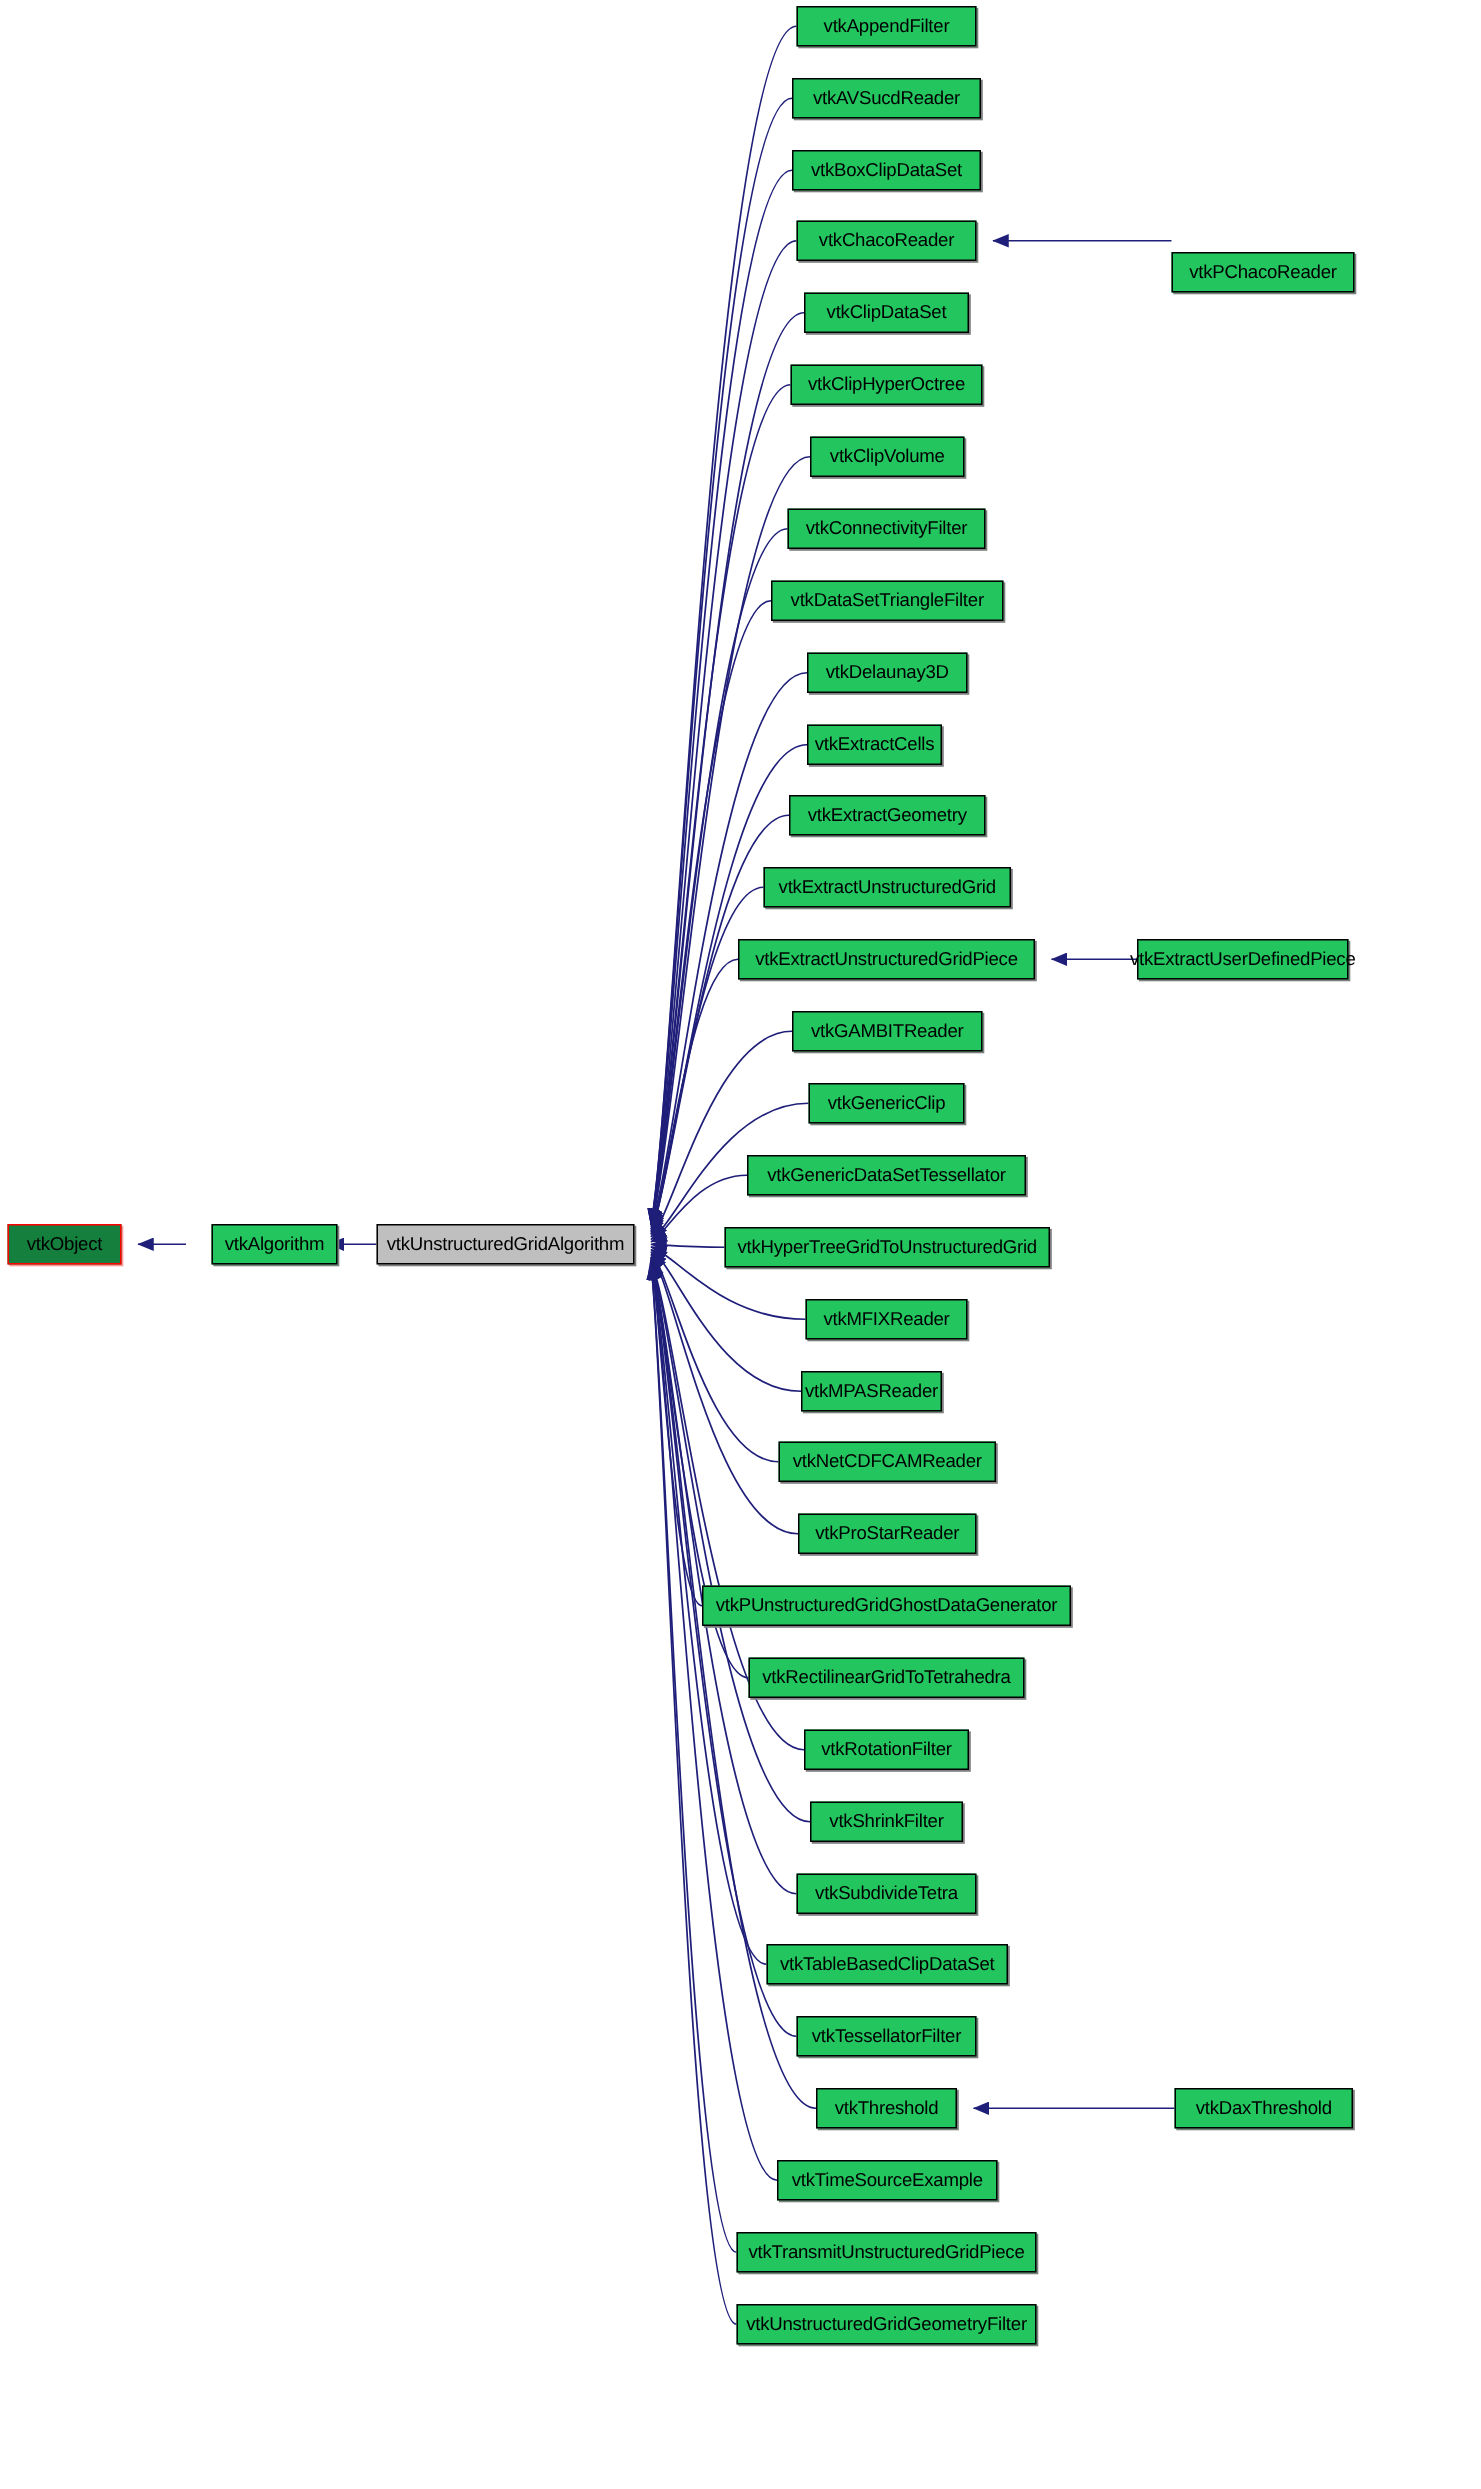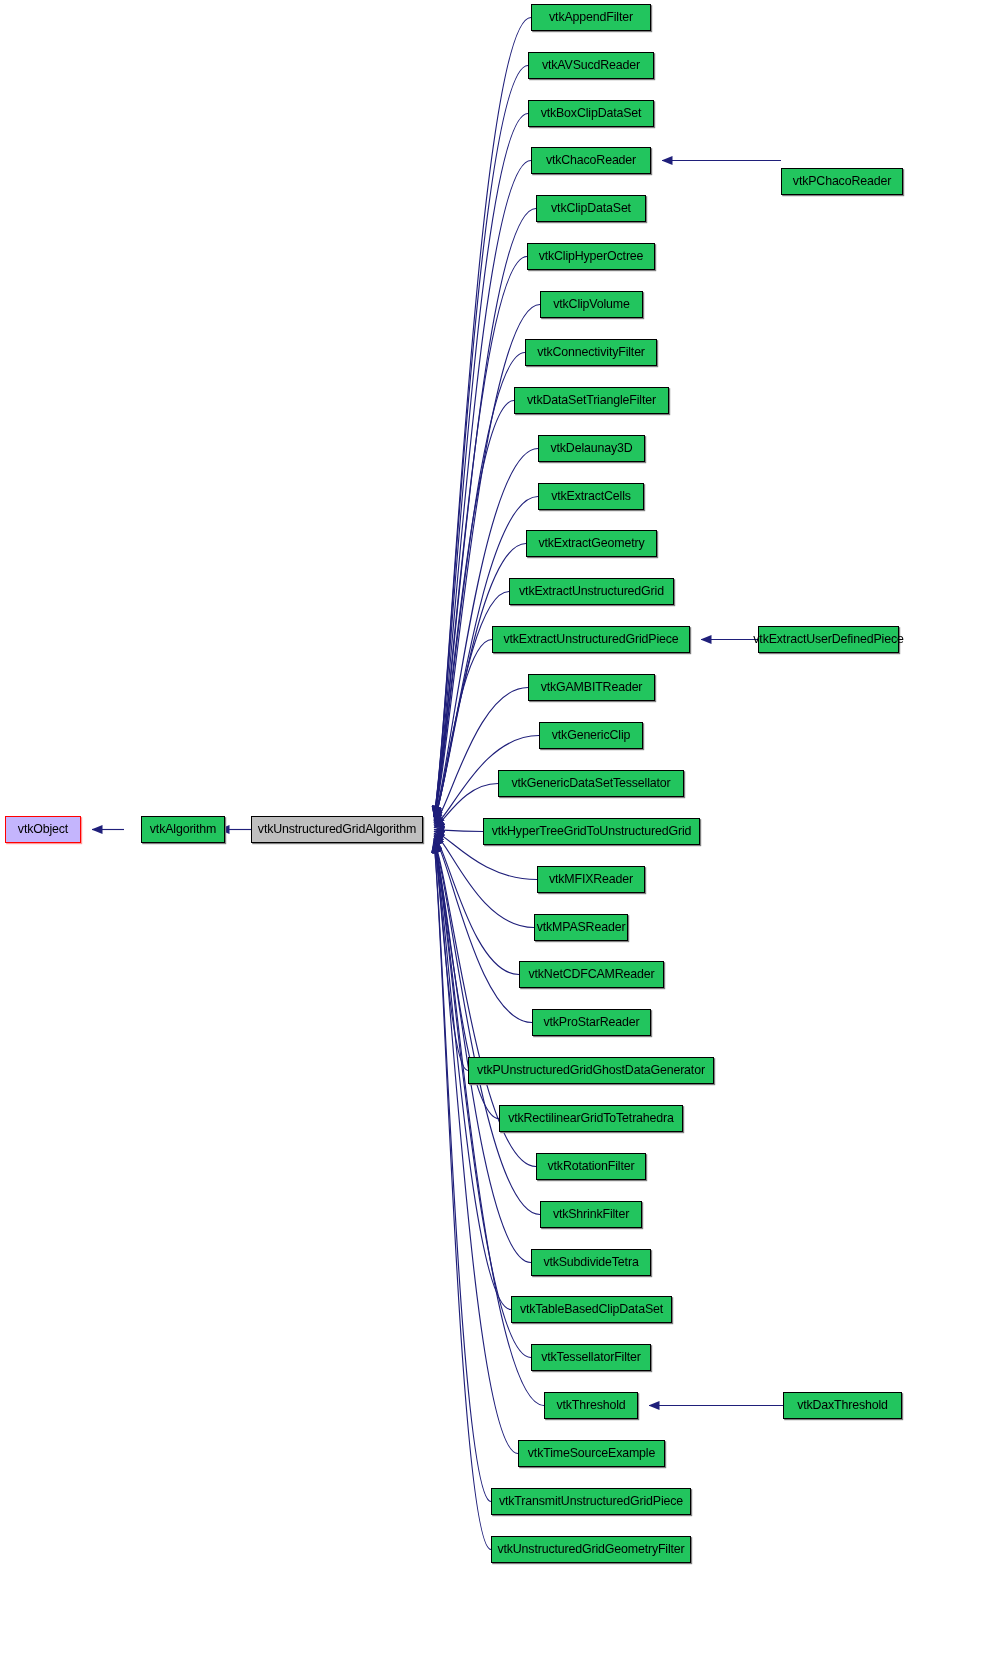--- a/index.html
+++ b/index.html
@@ -36,21 +36,21 @@
     color: #000000;
     font-size: 12.4px;
     line-height: 1;
     white-space: nowrap;
     letter-spacing: -0.15px;
     box-shadow: 1.2px 1.2px 0 0 #7f7f7f;
     z-index: 5;
   }
   .node.root {
     border-color: #ff0000;
-    background: #c4b5fd;
+    background: #15803d;
     box-shadow: 1.2px 1.2px 0 0 #ff9999;
   }
   .node.current {
     background: #bfbfbf;
     border-color: #000000;
   }
   .node-label {
     display: block;
     padding: 0 5px;
   }
@@ -138,21 +138,21 @@
     </div>
     <div class="node" style="left: 525px; top: 339px; width: 132px;">
       <span class="node-label">vtkConnectivityFilter</span>
     </div>
     <div class="node" style="left: 514px; top: 387px; width: 155px;">
       <span class="node-label">vtkDataSetTriangleFilter</span>
     </div>
     <div class="node" style="left: 538px; top: 435px; width: 107px;">
       <span class="node-label">vtkDelaunay3D</span>
     </div>
-    <div class="node" style="left: 538px; top: 483px; width: 106px;">
+    <div class="node" style="left: 538px; top: 483px; width: 90px;">
       <span class="node-label">vtkExtractCells</span>
     </div>
     <div class="node" style="left: 526px; top: 530px; width: 131px;">
       <span class="node-label">vtkExtractGeometry</span>
     </div>
     <div class="node" style="left: 509px; top: 578px; width: 165px;">
       <span class="node-label">vtkExtractUnstructuredGrid</span>
     </div>
     <div class="node" style="left: 492px; top: 626px; width: 198px;">
       <span class="node-label">vtkExtractUnstructuredGridPiece</span>

